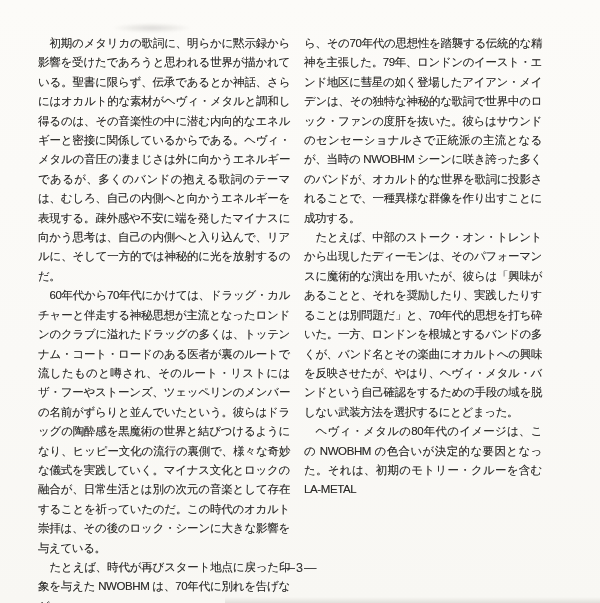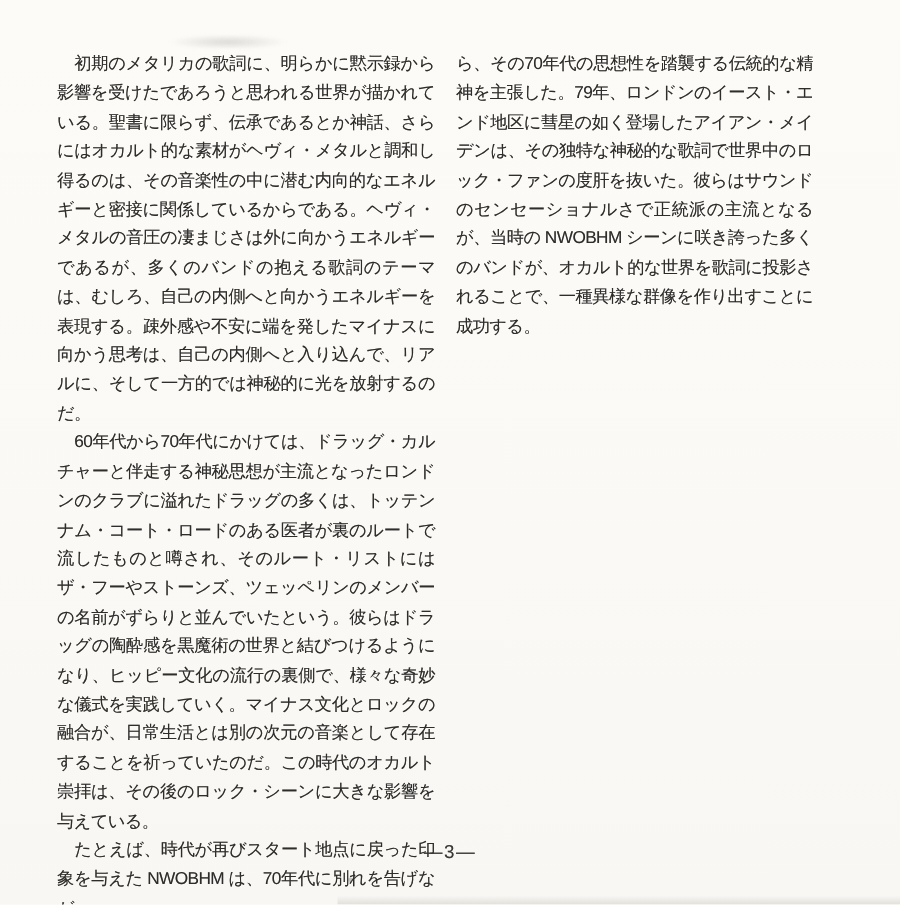--- a/index.html
+++ b/index.html
@@ -79,20 +79,22 @@
   <div class="smudge-top"></div>
 
   <div class="text-column col-left">
     <p class="para indented">初期のメタリカの歌詞に、明らかに黙示録から影響を受けたであろうと思われる世界が描かれている。聖書に限らず、伝承であるとか神話、さらにはオカルト的な素材がヘヴィ・メタルと調和し得るのは、その音楽性の中に潜む内向的なエネルギーと密接に関係しているからである。ヘヴィ・メタルの音圧の凄まじさは外に向かうエネルギーであるが、多くのバンドの抱える歌詞のテーマは、むしろ、自己の内側へと向かうエネルギーを表現する。疎外感や不安に端を発したマイナスに向かう思考は、自己の内側へと入り込んで、リアルに、そして一方的では神秘的に光を放射するのだ。</p>
     <p class="para indented">60年代から70年代にかけては、ドラッグ・カルチャーと伴走する神秘思想が主流となったロンドンのクラブに溢れたドラッグの多くは、トッテンナム・コート・ロードのある医者が裏のルートで流したものと噂され、そのルート・リストにはザ・フーやストーンズ、ツェッペリンのメンバーの名前がずらりと並んでいたという。彼らはドラッグの陶酔感を黒魔術の世界と結びつけるようになり、ヒッピー文化の流行の裏側で、様々な奇妙な儀式を実践していく。マイナス文化とロックの融合が、日常生活とは別の次元の音楽として存在することを祈っていたのだ。この時代のオカルト崇拝は、その後のロック・シーンに大きな影響を与えている。</p>
     <p class="para indented">たとえば、時代が再びスタート地点に戻った印象を与えた NWOBHM は、70年代に別れを告げなが</p>
   </div>
 
   <div class="text-column col-right">
     <p class="para">ら、その70年代の思想性を踏襲する伝統的な精神を主張した。79年、ロンドンのイースト・エンド地区に彗星の如く登場したアイアン・メイデンは、その独特な神秘的な歌詞で世界中のロック・ファンの度肝を抜いた。彼らはサウンドのセンセーショナルさで正統派の主流となるが、当時の NWOBHM シーンに咲き誇った多くのバンドが、オカルト的な世界を歌詞に投影されることで、一種異様な群像を作り出すことに成功する。</p>
+    <p class="para indented">たとえば、中部のストーク・オン・トレントから出現したディーモンは、そのパフォーマンスに魔術的な演出を用いたが、彼らは「興味があることと、それを奨励したり、実践したりすることは別問題だ」と、70年代的思想を打ち砕いた。一方、ロンドンを根城とするバンドの多くが、バンド名とその楽曲にオカルトへの興味を反映させたが、やはり、ヘヴィ・メタル・バンドという自己確認をするための手段の域を脱しない武装方法を選択するにとどまった。</p>
+    <p class="para indented">ヘヴィ・メタルの80年代のイメージは、この NWOBHM の色合いが決定的な要因となった。それは、初期のモトリー・クルーを含む LA-METAL</p>
   </div>
 
   <div class="page-number">—3—</div>
 
   <div class="speck"></div>
   <div class="bottom-shade"></div>
 
 </div>
 
 </body></html>

